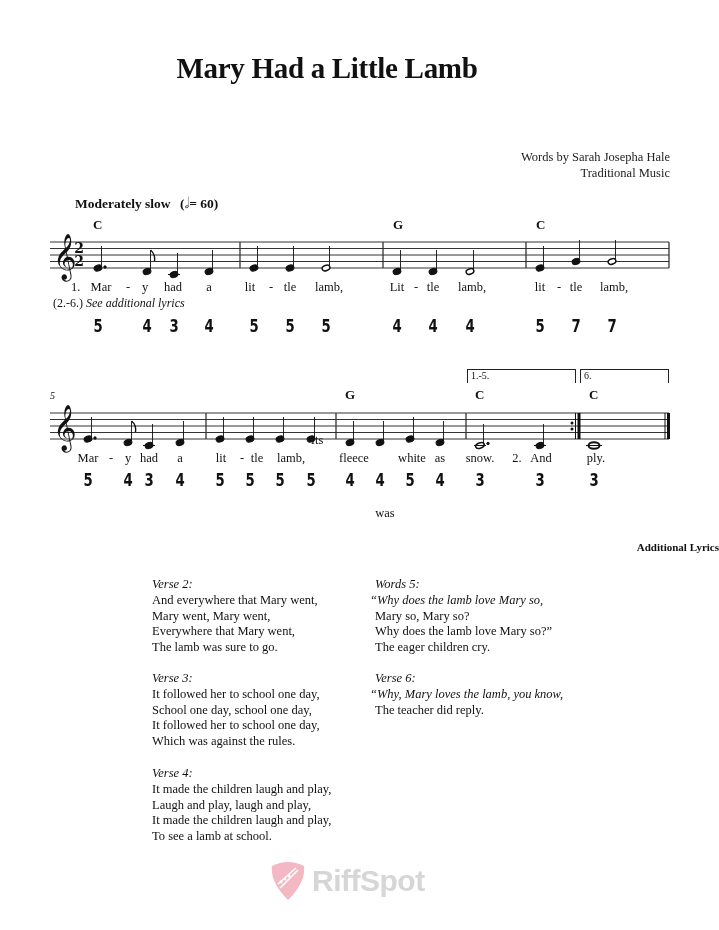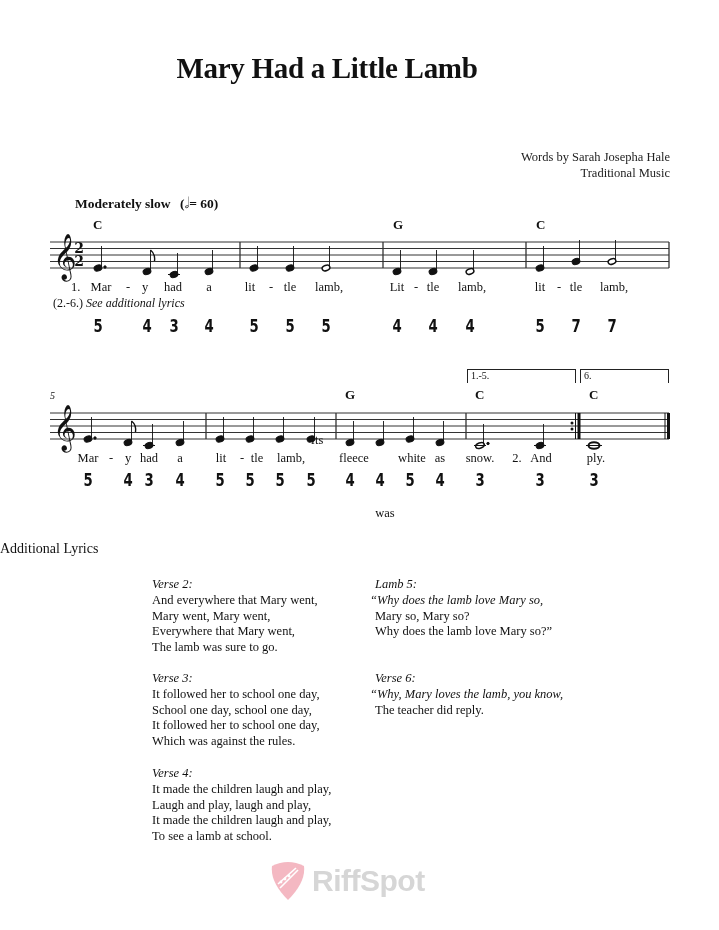--- a/index.html
+++ b/index.html
@@ -10,21 +10,21 @@
   .credit { right: 49px; text-align: right; font-size: 12.5px; color: #222; }
   .tempo { left: 75px; top: 195px; font-size: 13.5px; font-weight: bold; }
   .tempo .note-glyph { font-weight: normal; font-size: 15px; }
   .chord { font-size: 13px; font-weight: bold; }
   .measnum { font-size: 10px; font-style: italic; }
   .lyric { font-size: 12.5px; white-space: nowrap; transform: translateX(-50%); }
   .lyric-left { font-size: 12.5px; white-space: nowrap; }
   .num { font-family: "DejaVu Sans", "Liberation Sans", sans-serif; font-weight: bold; font-size: 17px;
          transform: translateX(-50%) scaleX(0.78); }
   .volta { border-top: 1.3px solid #222; border-left: 1.3px solid #222; border-right: 1.3px solid #222; height: 14px; font-size: 10px; padding-left: 3px; box-sizing: border-box; }
-  .add-title { left: 0; width: 719px; top: 541px; text-align: left; font-size: 14px; font-weight: normal; }
+  .add-title { left: 0; width: 719px; top: 541px; text-align: right; font-size: 11px; font-weight: bold; }
   .verse { font-size: 12.5px; line-height: 15.8px; }
   .verse .vlabel { font-style: italic; }
   .verse .line.quote-start { text-indent: -5px; font-style: italic; }
   .logo { left: 268px; top: 856px; width: 170px; height: 50px; display: flex; align-items: center; }
   .logo-text { font-family: "Liberation Sans", "DejaVu Sans", sans-serif; font-weight: bold; font-size: 30px; color: #d6d6d6; margin-left: 4px; letter-spacing: -0.5px; }
   svg.staff { position: absolute; left: 0; top: 0; }
 </style>
 </head>
 <body>
 
@@ -284,24 +284,25 @@
 </div>
 <div class="abs verse" style="left:152px;top:766px;">
   <div class="vlabel">Verse 4:</div>
   <div class="line">It made the children laugh and play,</div>
   <div class="line">Laugh and play, laugh and play,</div>
   <div class="line">It made the children laugh and play,</div>
   <div class="line">To see a lamb at school.</div>
 </div>
 
 <div class="abs verse" style="left:375px;top:577px;">
-  <div class="vlabel">Lamb 5:</div>
+  <div class="vlabel">Words 5:</div>
   <div class="line quote-start">“Why does the lamb love Mary so,</div>
   <div class="line">Mary so, Mary so?</div>
   <div class="line">Why does the lamb love Mary so?”</div>
+  <div class="line">The eager children cry.</div>
 </div>
 <div class="abs verse" style="left:375px;top:671px;">
   <div class="vlabel">Verse 6:</div>
   <div class="line quote-start">“Why, Mary loves the lamb, you know,</div>
   <div class="line">The teacher did reply.</div>
 </div>
 
 <div class="abs logo">
   <svg width="40" height="42" viewBox="0 0 40 42">
     <path d="M4 6 Q20 -2 36 6 Q38 22 20 40 Q2 22 4 6 Z" fill="#f4b8c2"></path>

